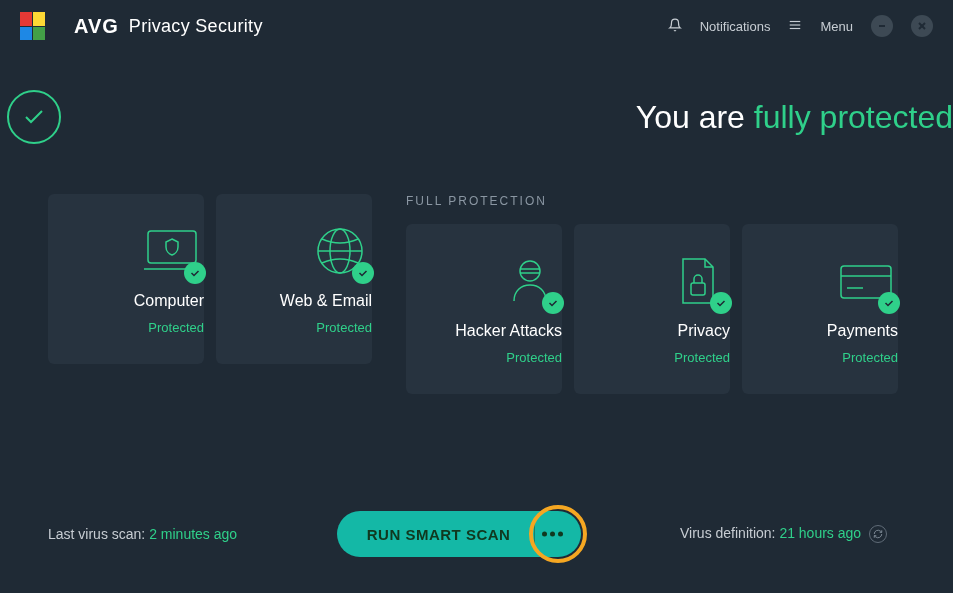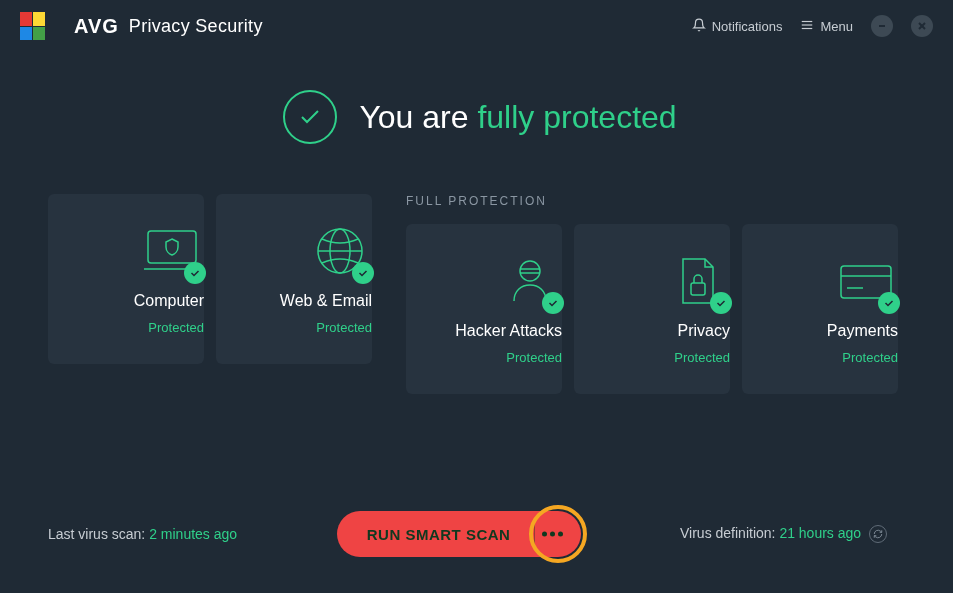--- a/index.html
+++ b/index.html
@@ -25,33 +25,33 @@
 }
 .logo-box { display: flex; align-items: center; }
 .app-title { font-size: 18px; font-weight: 400; color: #fff; letter-spacing: 0.3px; }
 .header-right {
   display: flex;
   align-items: center;
   gap: 18px;
   color: #c7cdd3;
   font-size: 13px;
 }
-.hdr-btn { display: flex; align-items: center; gap: 6px; cursor: pointer; }
+.hdr-btn { display: flex; align-items: center; gap: 18px; cursor: pointer; }
 .circle-btn {
   width: 22px; height: 22px;
   border-radius: 50%;
   background: #3d4954;
   display: flex; align-items: center; justify-content: center;
   color: #1f2a35;
   cursor: pointer;
 }
 .status-banner {
   display: flex;
   align-items: center;
-  justify-content: center;
+  justify-content: space-between;
   gap: 22px;
   margin-top: 38px;
   padding-left: 7px;
 }
 .status-circle {
   width: 54px; height: 54px;
   border: 2px solid #2fd08a;
   border-radius: 50%;
   display: flex; align-items: center; justify-content: center;
 }
@@ -108,21 +108,21 @@
   justify-content: space-between;
   padding: 0 48px;
 }
 .foot-text { font-size: 14px; color: #c7cdd3; }
 .foot-text .time { color: #2fd08a; }
 .scan-wrap {
   position: relative;
   display: flex; align-items: center;
 }
 .scan-btn {
-  background: #ef4444;
+  background: #14b8a6;
   color: #10381f;
   font-weight: 700;
   font-size: 15px;
   letter-spacing: 0.5px;
   border: none;
   border-radius: 26px;
   width: 244px;
   height: 46px;
   cursor: pointer;
   position: relative;

